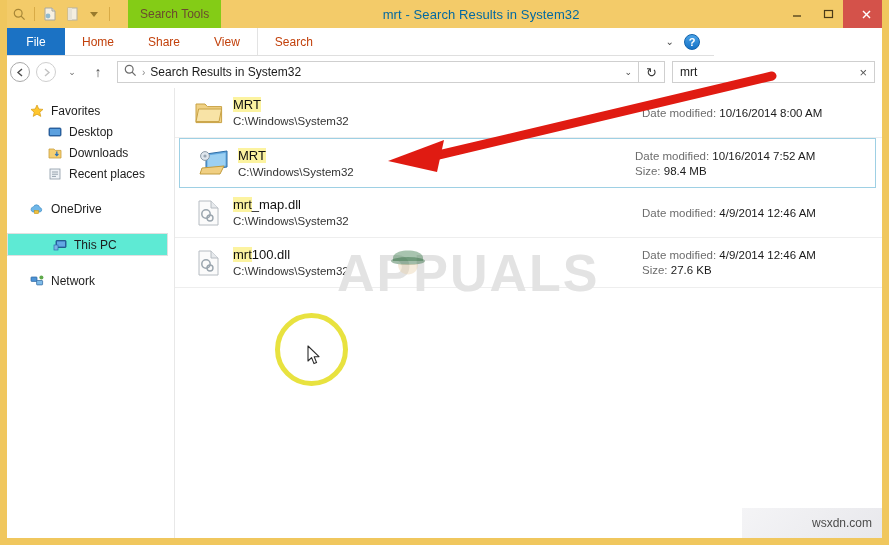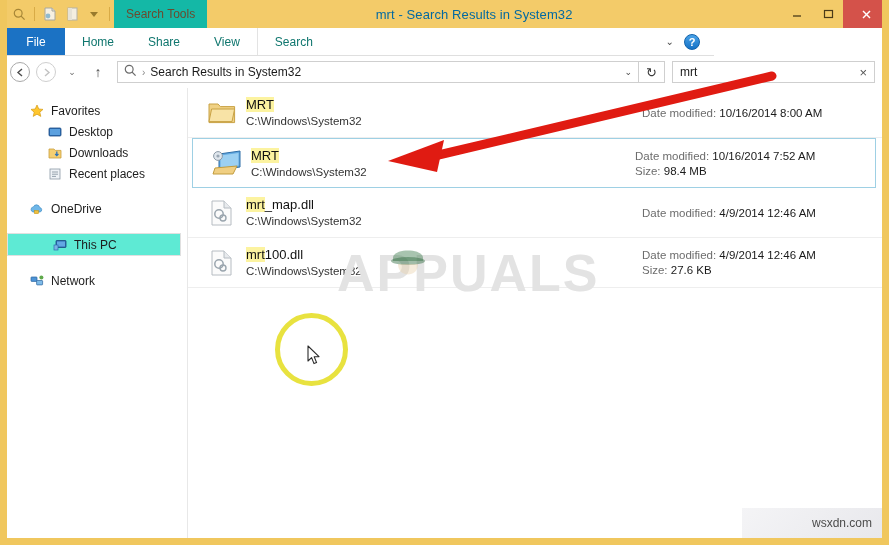--- a/index.html
+++ b/index.html
@@ -25,21 +25,22 @@
     background:#f3cb69;
     display:flex; align-items:center;
   }
   .qat { display:flex; align-items:center; gap:0px; padding-left:8px; height:28px; }
   .qat-ic {
     width:22px; height:22px; display:flex; align-items:center; justify-content:center;
     opacity:.85;
   }
   .qat-sep { width:1px; height:14px; background:#d8ab46; margin:0 4px; }
   .ctx-tab {
-    background:#14b8a6;
+    margin-left:14px;
+    background:#84cc16;
     color:#6b4a2e;
     font-size:12px;
     padding:6px 12px 5px 12px;
     height:28px;
     line-height:17px;
     white-space:nowrap;
   }
   #win-title {
     flex:1; text-align:center; font-size:13px; color:#0369a1;
     letter-spacing:.1px; padding-right:0px; margin-left:-40px;
@@ -56,21 +57,21 @@
     background:#ffffff;
     border-bottom:1px solid #dfdfdf;
     display:flex; align-items:stretch;
   }
   #file-tab {
     background:#1b72c4; color:#ffffff; font-size:12px;
     width:58px; display:flex; align-items:center; justify-content:center;
     margin-left:7px;
   }
   .rtab {
-    font-size:12px; color:#0f766e; padding:0 17px;
+    font-size:12px; color:#c2410c; padding:0 17px;
     display:flex; align-items:center; white-space:nowrap;
   }
   .rtab.sep-before { border-left:1px solid #e3e3e3; }
   .ribbon-right { margin-left:auto; display:flex; align-items:center; gap:10px; padding-right:14px; }
   .chev-down { color:#4a4a4a; font-size:10px; }
   .help-ic {
     width:16px; height:16px; border-radius:50%;
     background:linear-gradient(180deg,#4aa3e8,#1572c6);
     color:#fff; font-size:11px; font-weight:bold;
     display:flex; align-items:center; justify-content:center;
@@ -108,21 +109,21 @@
     display:flex; align-items:center; padding:0 7px;
     font-size:12px; color:#1a1a1a;
   }
   #searchbox .x { margin-left:auto; color:#555; font-size:13px; }
   
   #content {
     position:absolute; left:0; top:88px; width:875px; height:450px;
     display:flex; background:#ffffff;
   }
   #navpane {
-    width:181px; background:#ffffff; padding-top:12px;
+    width:168px; background:#ffffff; padding-top:12px;
     border-right:1px solid #e8e8e8;
     position:relative;
   }
   .navitem {
     height:21px; display:flex; align-items:center; gap:6px;
     font-size:12px; color:#1d1d1d; padding-left:22px;
   }
   .navitem.child { padding-left:40px; }
   .navitem.sel {
     background:#5eead4; border:1px solid #e0e0e0;

